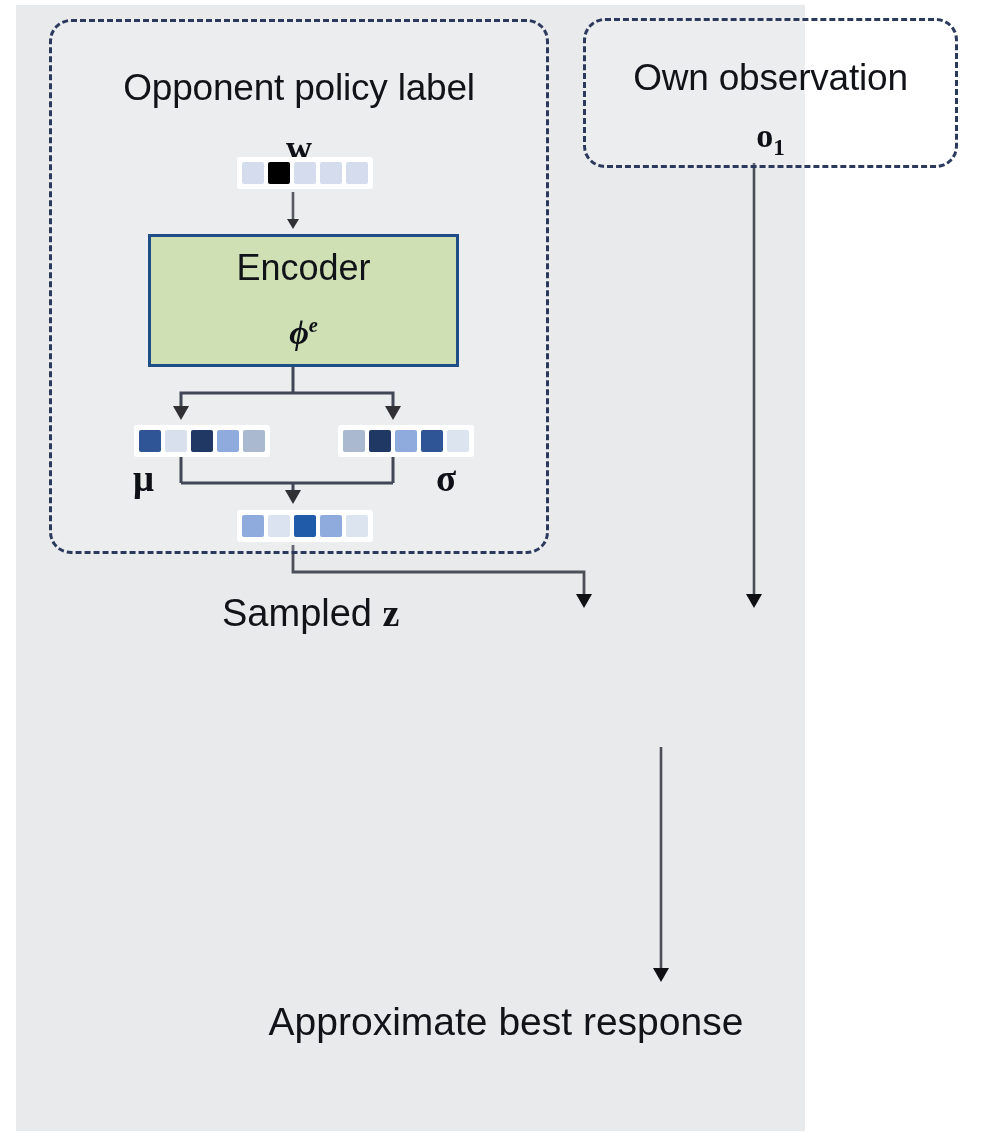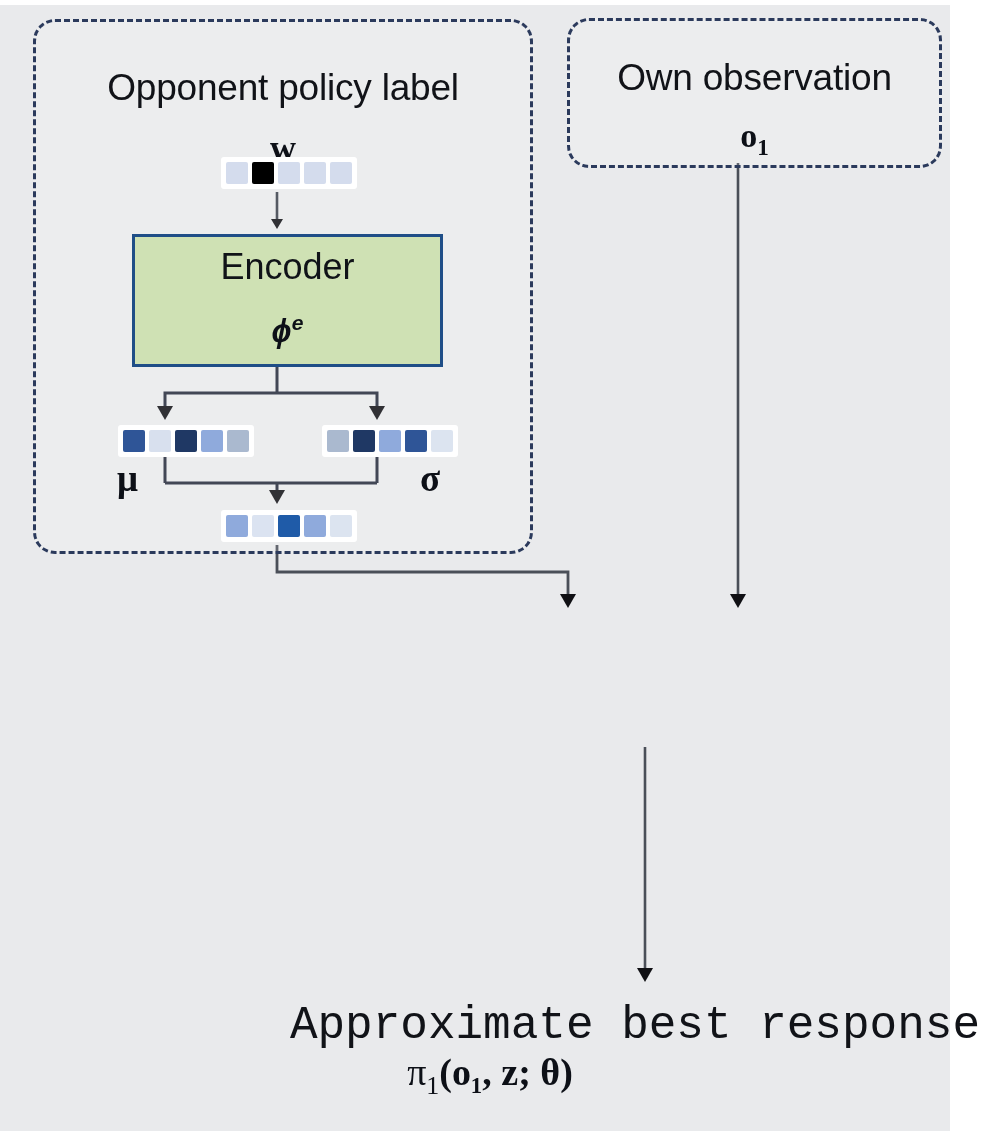--- a/index.html
+++ b/index.html
@@ -7,22 +7,22 @@
 
   #page{
     position:relative;
     width:996px;height:1138px;
     background:#ffffff;
     overflow:hidden;
   }
   
   #canvas{
     position:absolute;
-    left:0;top:5px;
-    width:950px;height:1126px;
+    left:16px;top:5px;
+    width:789px;height:1126px;
     background:#e9eaec;
   }
 
   
   .dashed-box{
     position:absolute;
     border:3px dashed #2b3a5c;
     border-radius:22px;
     background:rgba(255,255,255,0.14);
     box-sizing:border-box;
@@ -96,42 +96,42 @@
     left:132px; top:229px; width:311px; height:133px;
     background:#cfe1b4;
     gap:8px;
   }
   #policy-box{
     left:497px; top:608px; width:312px; height:134px;
     background:#b2c7e8;
   }
   .proc-title{ font-size:36px; color:#101318; line-height:1.05; }
   .proc-sym{
-    font-family:Liberation Mono, monospace;
+    font-family:Liberation Serif, serif;
     font-weight:bold;
     font-style:italic;
     font-size:34px;
     color:#0d1017;
     margin-top:19px;
   }
   .sup{ font-size:0.6em; vertical-align:super; font-style:italic; }
 
   
   .free-text{
     position:absolute;
     color:#111318;
     white-space:nowrap;
   }
   #sampled-z{ left:206px; top:586px; font-size:38px; }
   #sampled-z .bold-serif{
     font-family:"Liberation Serif",serif;
     font-weight:bold;
   }
   #result-line1{
-    left:0; top:995px; width:980px; text-align:right; font-size:46px;font-family:Liberation Mono, monospace;
+    left:0; top:995px; width:980px; text-align:center; font-size:39px;
   }
   #result-line2{
     left:0; top:1045px; width:980px; text-align:center;
     font-family:"Liberation Serif",serif;
     font-size:38px;
     color:#0d1017;
   }
   #result-line2 .bold{ font-weight:bold; }
 
   
@@ -220,21 +220,21 @@
     <div id="sg-label" class="greek-label">σ</div>
 
     <div id="encoder-box" class="proc-box">
       <div class="proc-title">Encoder</div>
       <div class="proc-sym">
         <span>ϕ</span><span class="sup">e</span>
       </div>
     </div>
 
 
+    <div id="sampled-z" class="free-text">
+      <span>Sampled </span><span class="bold-serif">z</span>
+    </div>
 
     <div id="result-line1" class="free-text">Approximate best response</div>
 
-    <div id="result-line2" class="free-text">
-      <span>π</span><span class="sub">1</span><span class="bold">(o₁, z; θ)</span>
-    </div>
 
   </div>
 </div>
 
 </body></html>

